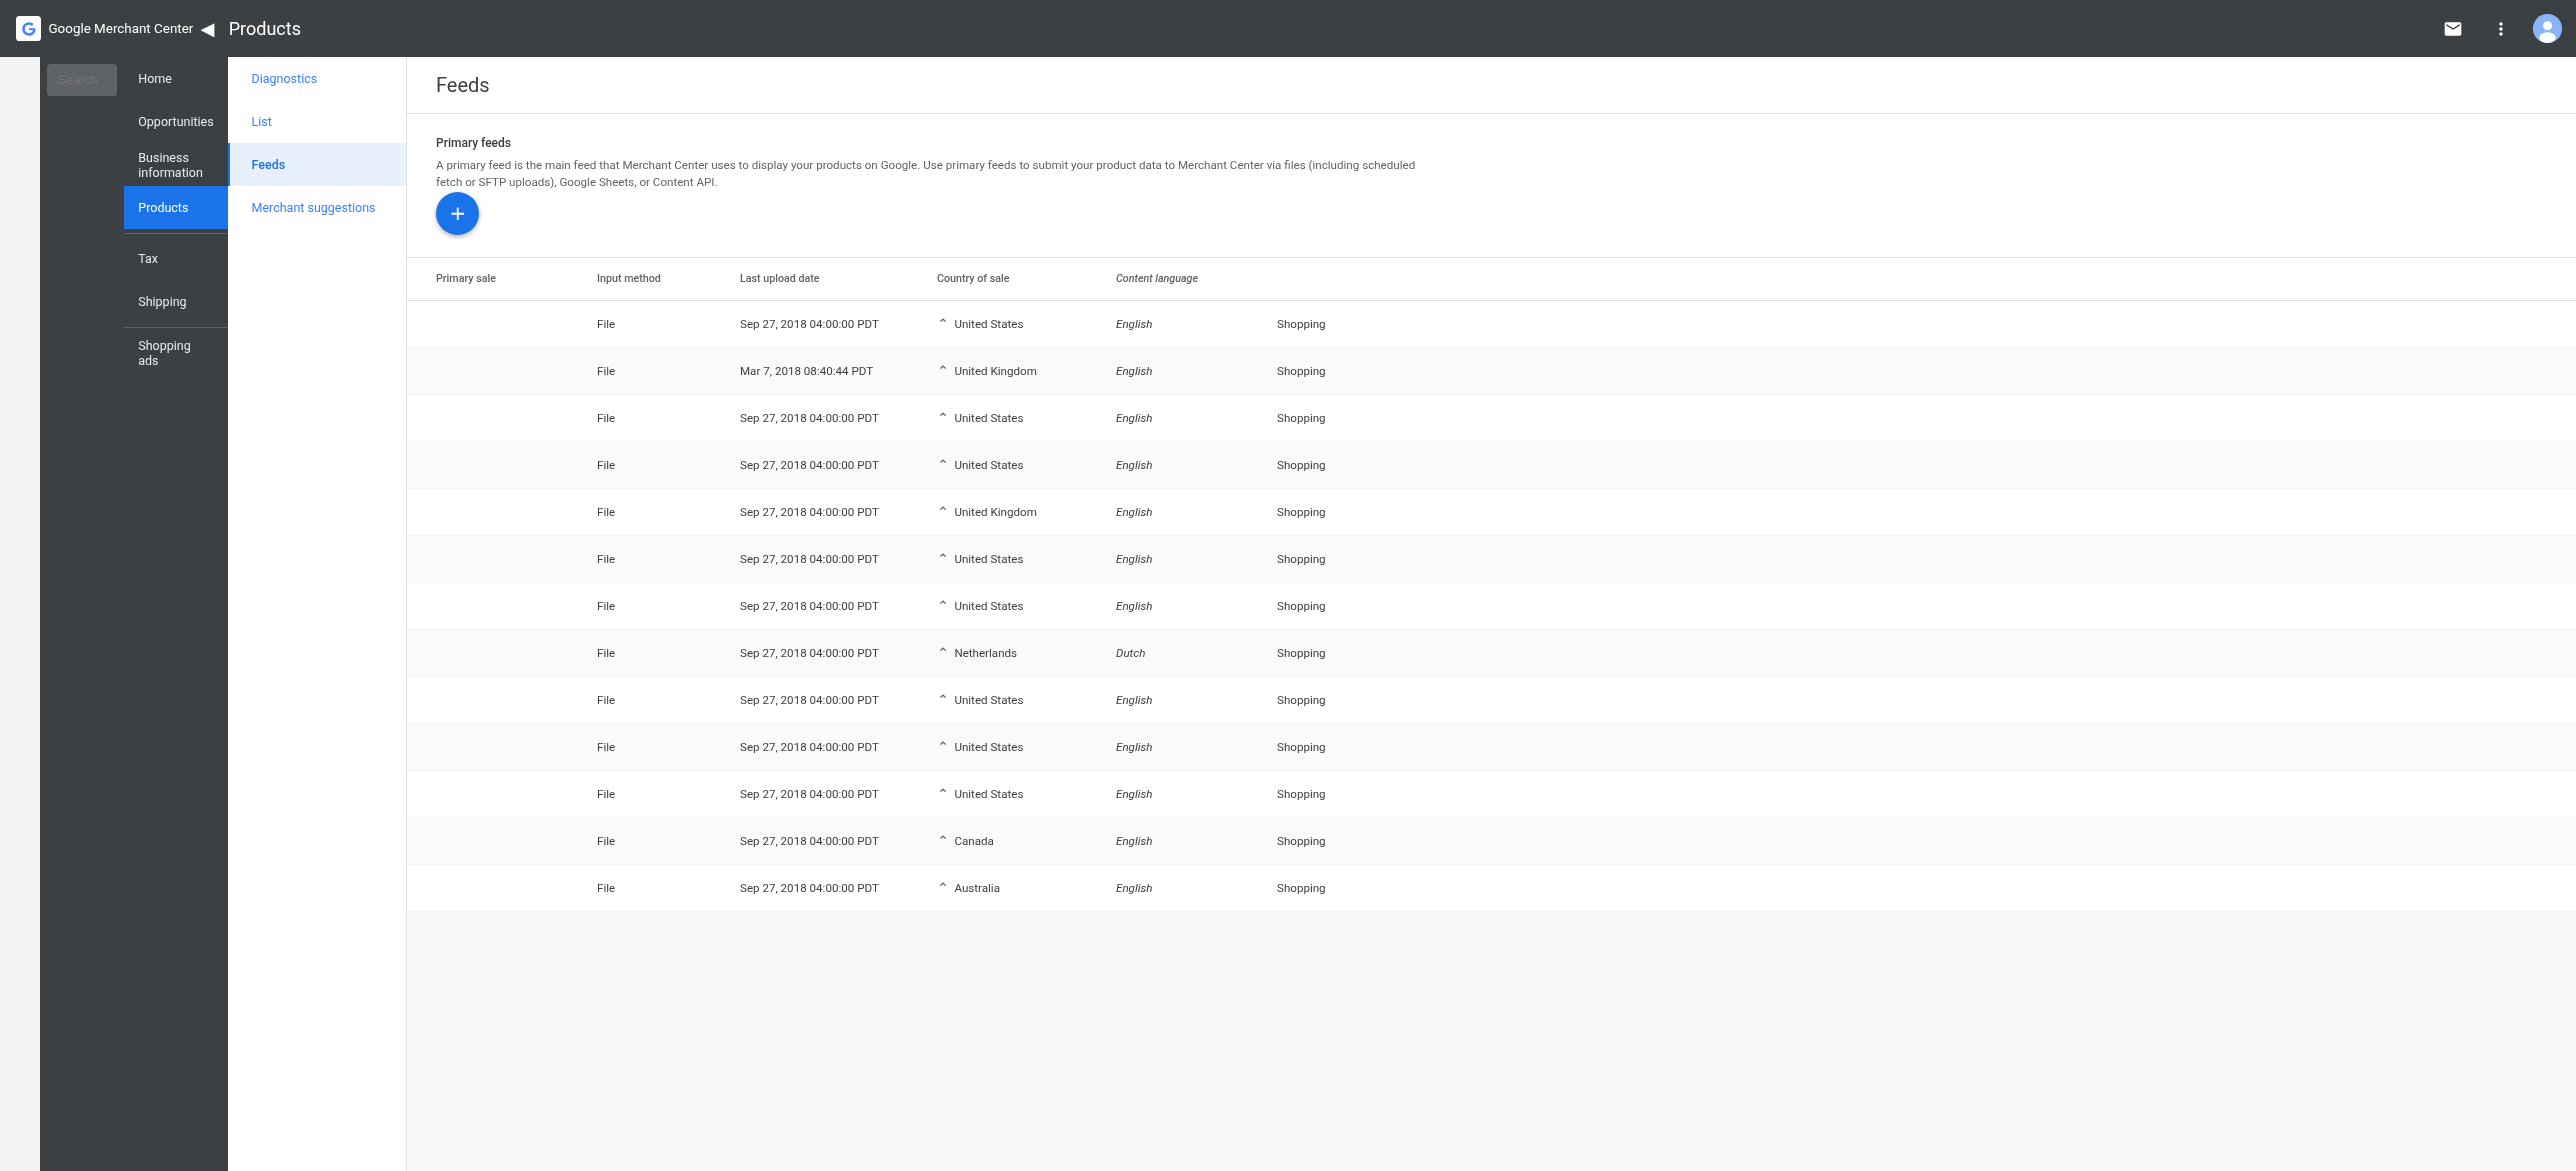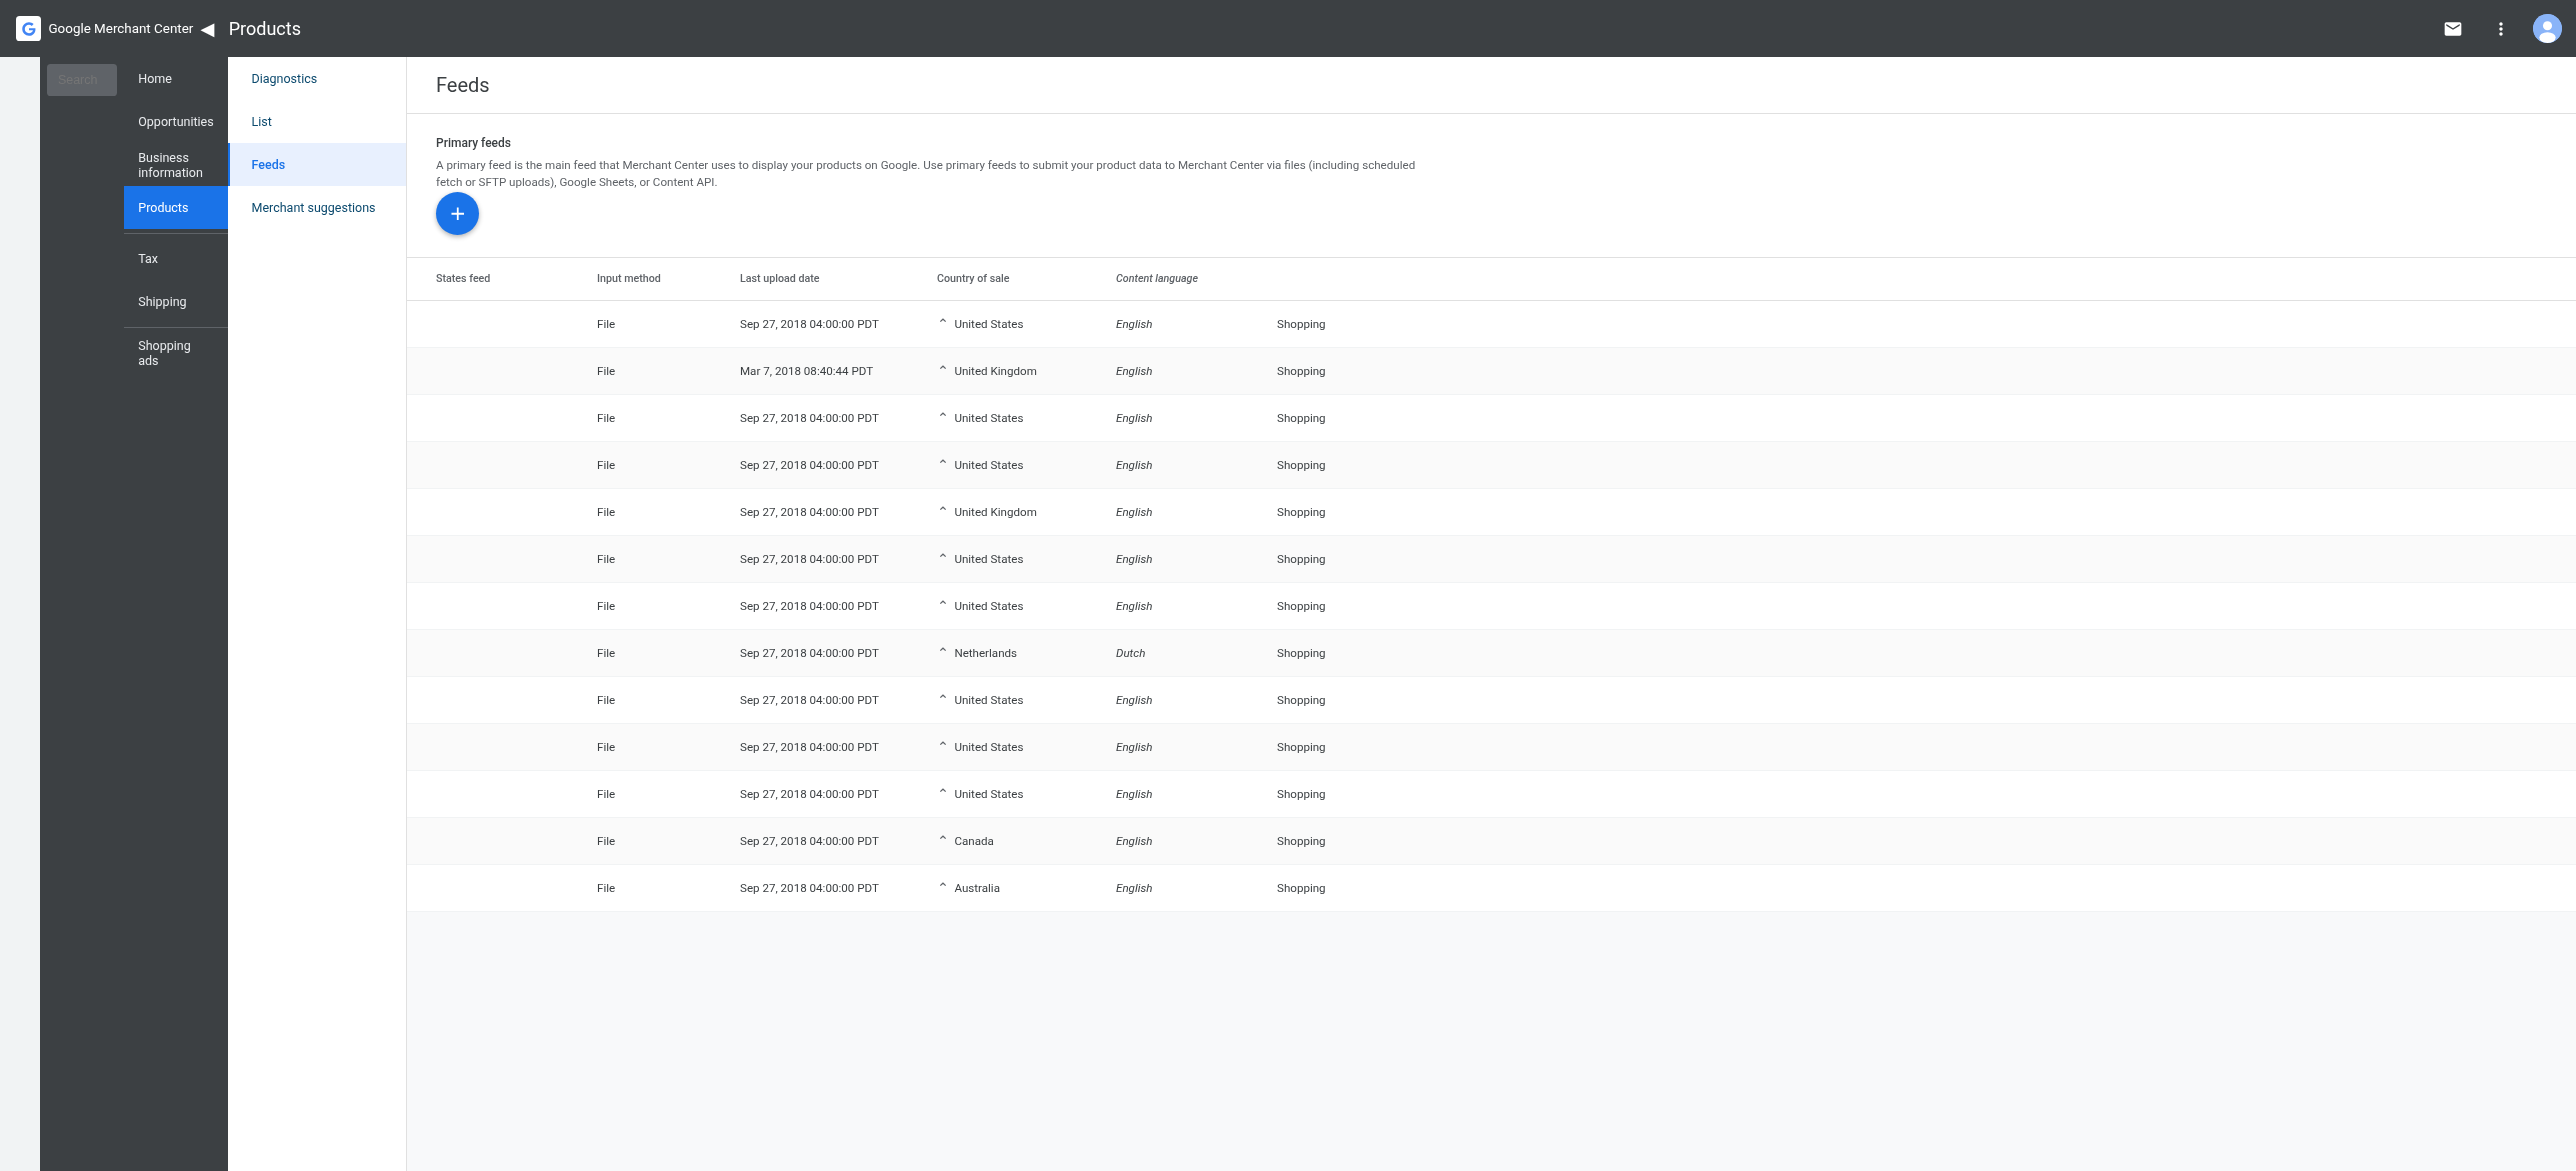--- a/index.html
+++ b/index.html
@@ -33,21 +33,21 @@
       cursor: pointer; color: #e8eaed; font-size: 12.5px; font-weight: 400;
       transition: background 0.15s;
     }
     .sidebar-item.active { background: #1a73e8; color: white; }
     .sidebar-divider { height: 0.9px; background: #5f6368; margin: 3.6px 0; }
 
     
     .sub-sidebar { width: 179px; background: white; flex-shrink: 0; border-right: 0.9px solid #e0e0e0; overflow-y: auto; }
     .sub-sidebar-item {
       display: flex; align-items: center; height: 43px; padding: 0 21.5px;
-      cursor: pointer; color: #0c4a6e; font-size: 12.5px;
+      cursor: pointer; color: #3b82f6; font-size: 12.5px;
       border-left: 2.7px solid transparent;
     }
     .sub-sidebar-item.active { border-left: 2.7px solid #1a73e8; color: #1a73e8; background: #e8f0fe; font-weight: 500; }
 
     
     .content { flex: 1; overflow-y: auto; background: #f8f9fa; }
 
     
     .page-header { background: white; border-bottom: 0.9px solid #e0e0e0; padding: 0 29px; height: 57px; display: flex; align-items: center; }
     .page-header-title { font-size: 20px; font-weight: 400; color: #3c4043; }
@@ -179,21 +179,21 @@
       <div class="feeds-section-title">Primary feeds</div>
       <div class="feeds-section-desc">A primary feed is the main feed that Merchant Center uses to display your products on Google. Use primary feeds to submit your product data to Merchant Center via files (including scheduled fetch or SFTP uploads), Google Sheets, or Content API.</div>
       <button class="fab-btn">
         <svg width="21.5" height="21.5" viewBox="0 0 24 24" fill="white">
             <path d="M19 13h-6v6h-2v-6H5v-2h6V5h2v6h6v2z"></path>
           </svg>
       </button>
     </div>
 
     <div class="header-row">
-      <div class="header-cell col-feed">States feed</div>
+      <div class="header-cell col-feed">Primary sale</div>
       <div class="header-cell col-input">Input method</div>
       <div class="header-cell col-date">Last upload date</div>
       <div class="header-cell col-country">Country of sale</div>
       <div class="header-cell col-language">Content language</div>
     </div>
 
     <div class="table-container" id="feeds-table-body">
     <div class="table-row">
     <div class="cell col-feed"></div>
     <div class="cell col-input">File</div>

